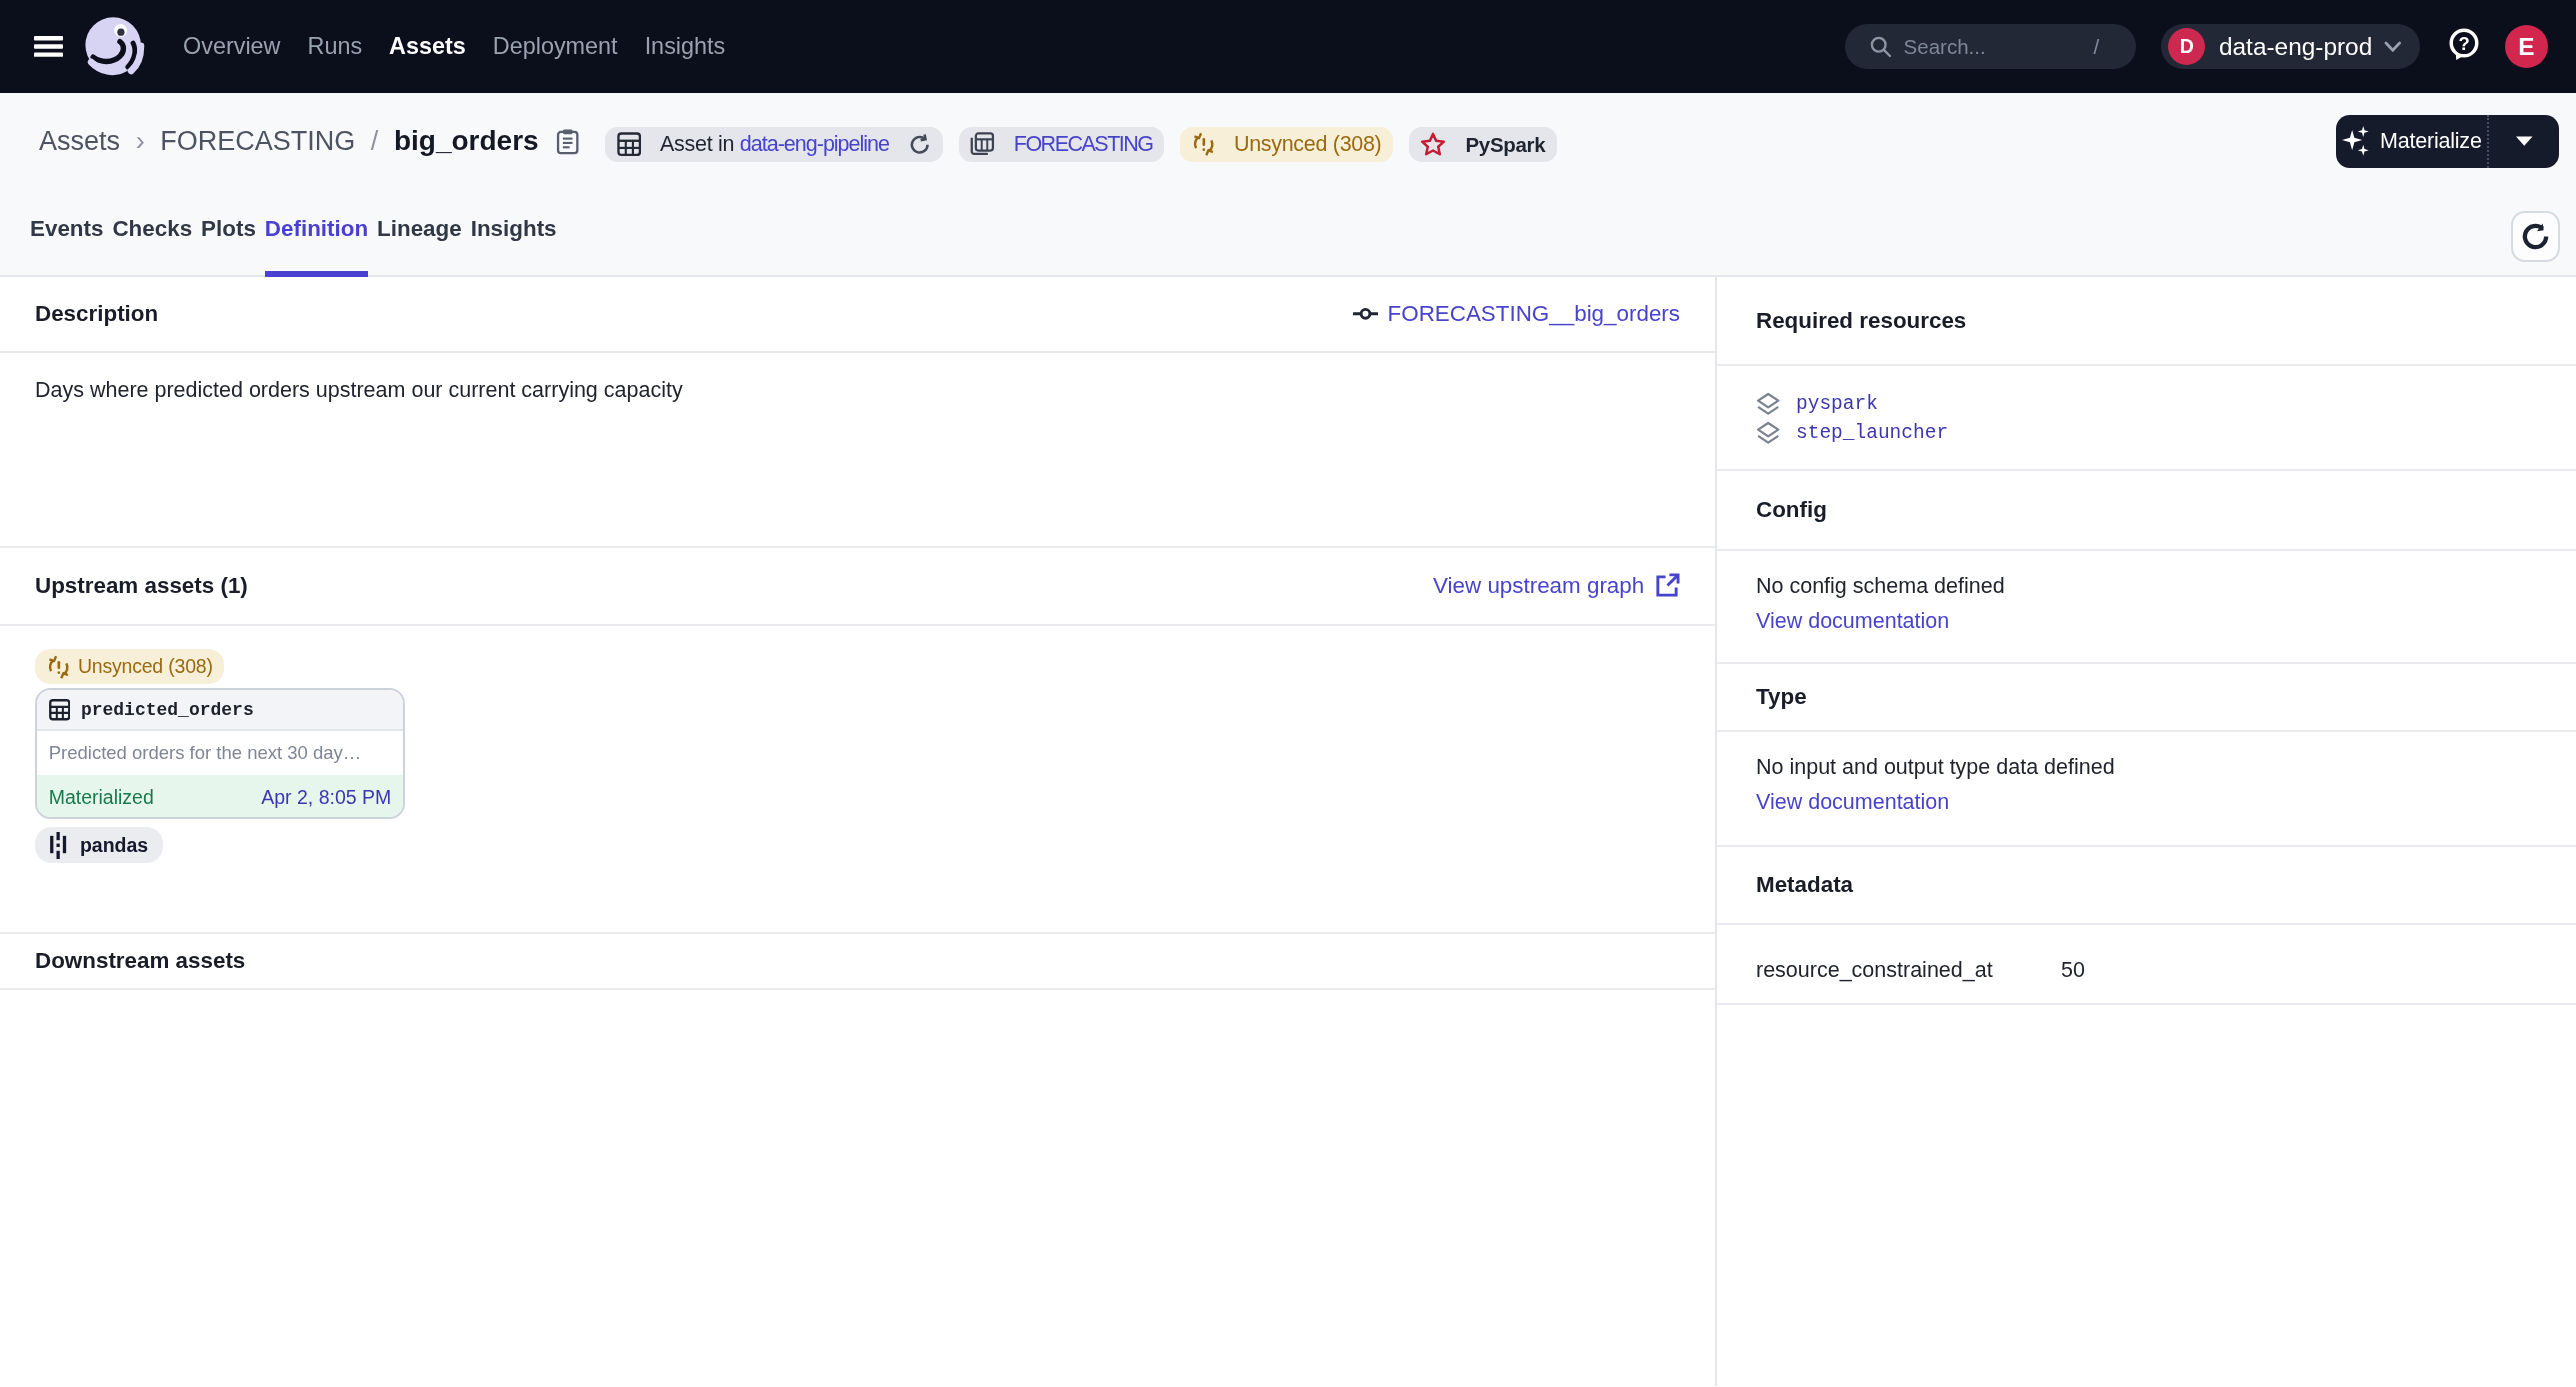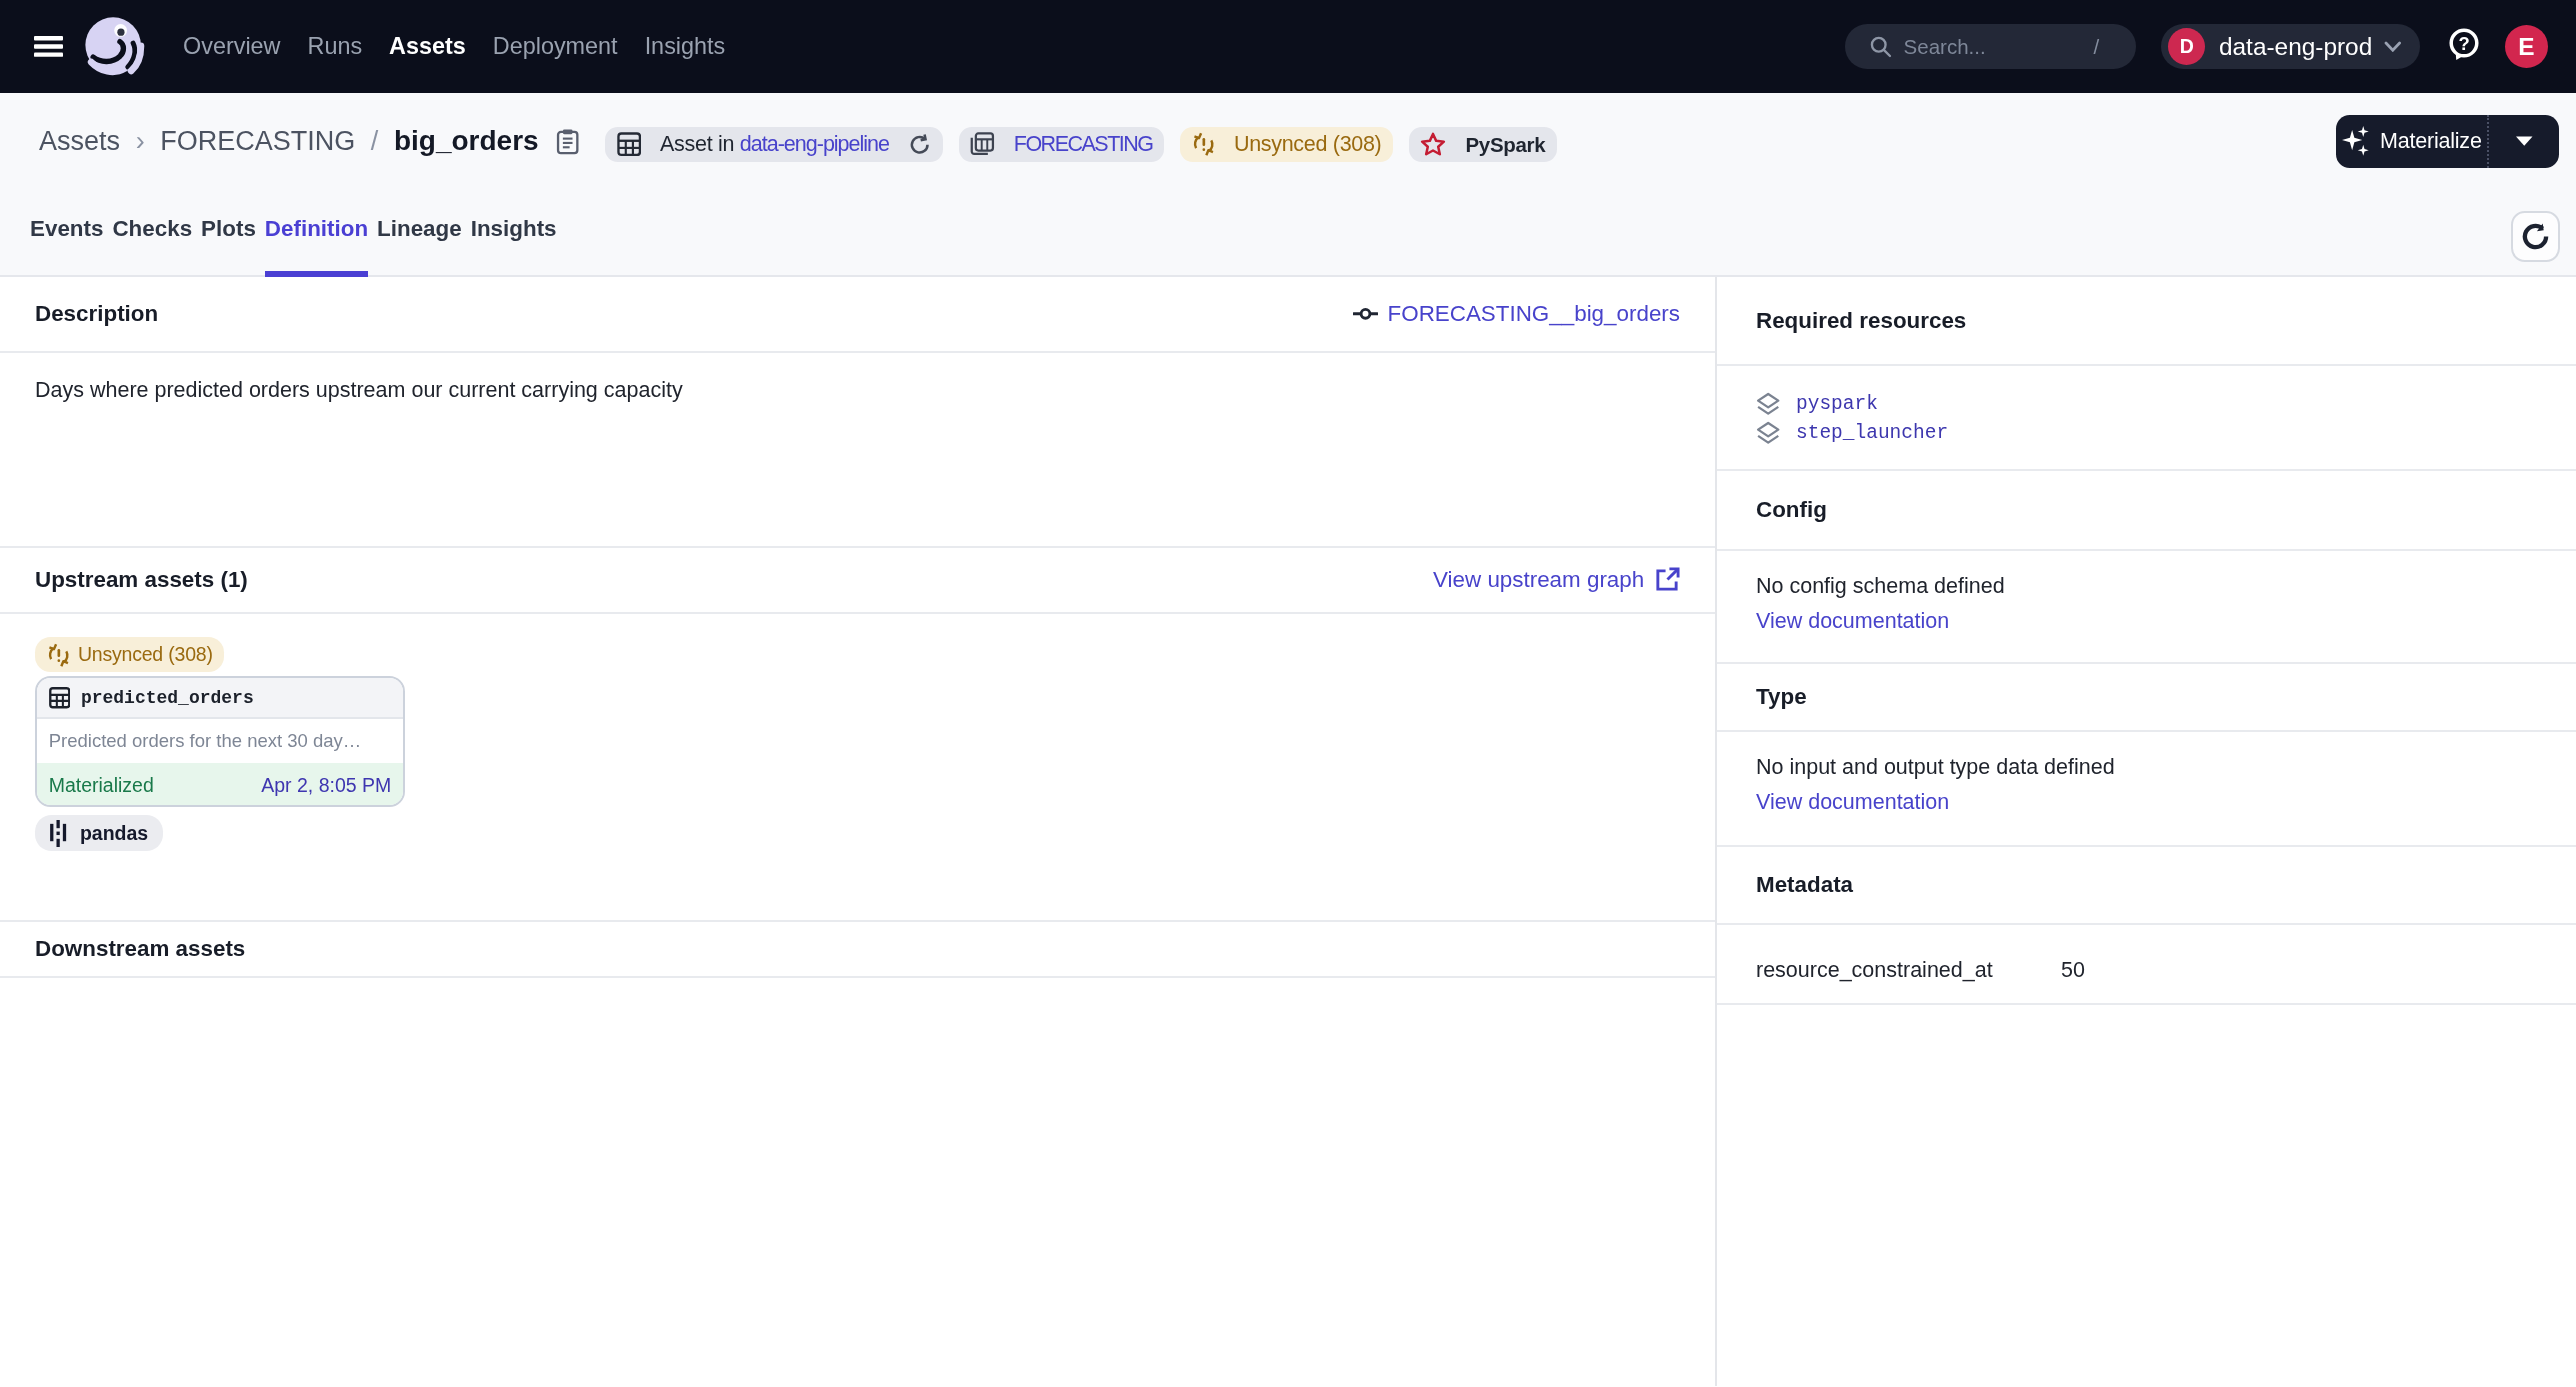--- a/index.html
+++ b/index.html
@@ -32,21 +32,21 @@
 .tabs .tab.active { color:#4a3fd3; border-bottom-color:#4a3fd3; }
 .refbtn { position:absolute; right:15.6px; top:118px; width:49px; height:51px; border:2px solid #d6dae1; border-radius:13.7px; background:#fdfdfe; display:flex; align-items:center; justify-content:center; }
 
 .content { display:flex; height:1109px; }
 .leftcol { width:1717px; border-right:2px solid #e4e6ea; }
 .rightcol { flex:1; }
 .hband { height:76px; display:flex; align-items:center; justify-content:space-between; padding:0 35px; border-bottom:2px solid #e8eaee; }
 .hband h2 { font-size:22.4px; color:#181d28; font-weight:bold; }
 .bandlink { display:flex; align-items:center; gap:9.8px; color:#4843cb; font-size:22.4px; }
 .descblock { height:193px; padding:25px 35px; font-size:21.5px; color:#20242d; }
-.upband { height:68px; display:flex; align-items:center; justify-content:space-between; padding:15px 35px; border-top:2px solid #e8eaee; border-bottom:2px solid #e8eaee; }
+.upband { height:80px; display:flex; align-items:center; justify-content:space-between; padding:15px 35px; border-top:2px solid #e8eaee; border-bottom:2px solid #e8eaee; }
 .upband h2 { font-size:22.4px; color:#181d28; font-weight:bold; }
 .upcontent { padding:23.4px 35px 0; }
 .creamtag { display:inline-flex; height:35px; border-radius:15.6px; background:#f8efd9; color:#9a6a10; align-items:center; padding:0 11.7px; gap:7.8px; font-size:19.5px; letter-spacing:-0.2px; }
 .card { margin-top:3.9px; width:370px; height:131px; border:2px solid #ccd2dc; border-radius:15.6px; background:#fff; overflow:hidden; }
 .cardhead { height:41px; background:#f3f4f7; border-bottom:2px solid #e3e6eb; display:flex; align-items:center; padding:0 11.7px; gap:10.7px; }
 .cardhead .t { font-family:"Liberation Mono", monospace; font-weight:bold; font-size:18px; color:#1c212b; }
 .cardmid { height:44px; display:flex; align-items:center; padding:0 11.7px; color:#7e8695; font-size:18.5px; white-space:nowrap; overflow:hidden; }
 .cardfoot { height:44px; background:#e7f6ec; display:flex; align-items:center; justify-content:space-between; padding:0 11.7px; font-size:19.5px; }
 .cardfoot .m { color:#19794a; }
 .cardfoot .d { color:#3e36b0; }

